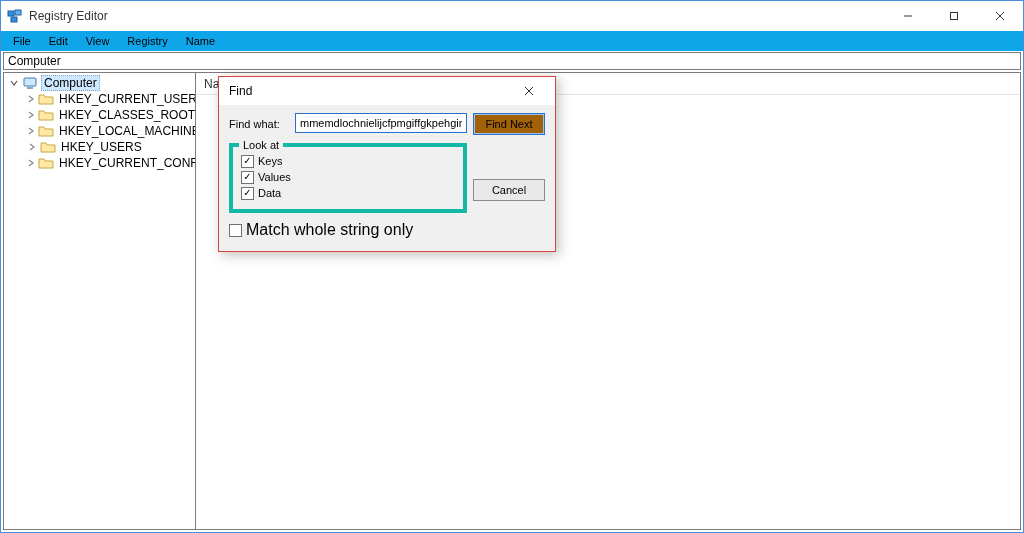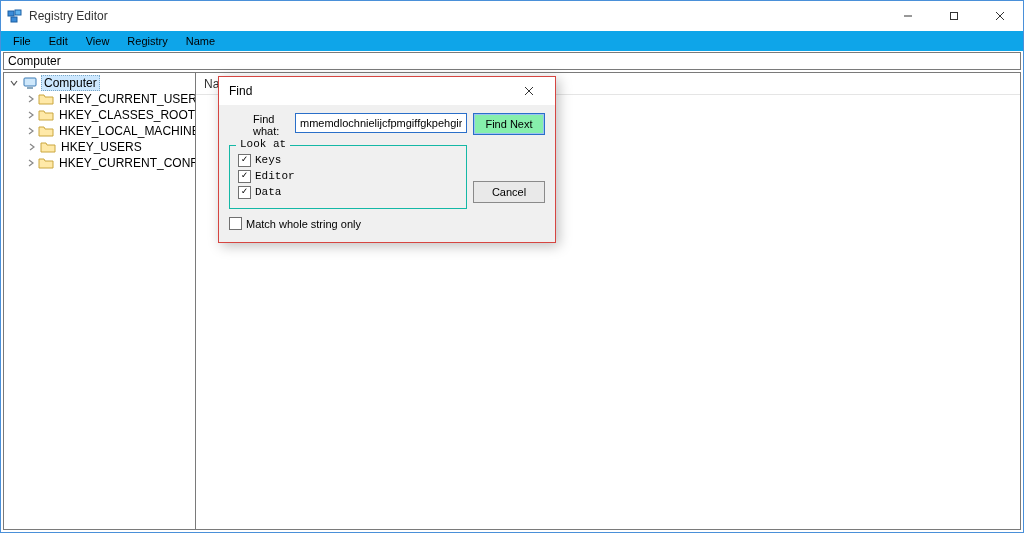--- a/index.html
+++ b/index.html
@@ -145,48 +145,47 @@
   }
   .dialog-body {
     padding: 8px 10px 12px 10px;
     display: grid;
     grid-template-columns: 60px 1fr 72px;
     grid-template-rows: auto auto auto;
     column-gap: 6px;
     row-gap: 8px;
     font-size: 11px;
   }
-  .lbl-findwhat { align-self: center; margin-left: 24px; }
+  .lbl-findwhat { align-self: center; }
   .find-input {
     border: 1px solid #2a6fc9;
     height: 20px;
     padding: 0 4px;
     font-size: 11px;
     font-family: inherit;
     background: #fff;
     outline: none;
   }
   .dlg-btn {
     height: 22px;
     border: 1px solid #8a8a8a;
     background: #e9e9e9;
     font-size: 11px;
     display: flex; align-items: center; justify-content: center;
   }
   .dlg-btn.default {
     border: 1px solid #2a6fc9;
     box-shadow: 0 0 0 1px #9cc3ef inset;
-    background: #86efac;
+    background: #a16207;
   }
   .groupbox {
     grid-column: 1 / span 2;
-    border: 1px solid #14b8a6;
+    border: 4px solid #14b8a6;
     padding: 6px 24px 8px 8px;
     position: relative;
-    font-family: Liberation Mono, monospace;
   }
   .groupbox-title {
     position: absolute;
     top: -8px; left: 6px;
     background: #f0f0f0;
     padding: 0 4px;
     font-size: 11px;
   }
   .chk-row {
     display: flex; align-items: center;
@@ -197,21 +196,21 @@
   .chk {
     width: 13px; height: 13px;
     border: 1px solid #707070;
     background: #fff;
     display: flex; align-items: center; justify-content: center;
     font-size: 10px; line-height: 1;
   }
   .match-row {
     grid-column: 1 / span 2;
     display: flex; align-items: center; gap: 4px;
-    font-size: 11px;
+    font-size: 16px;
   }
   .cancel-cell { grid-column: 3; grid-row: 2; align-self: start; margin-top: 36px; }
 </style>
 </head>
 <body>
 
 <div class="window">
 
   <div class="titlebar">
     <span class="app-icon">
@@ -363,21 +362,21 @@
     <div class="dlg-btn default">Find Next</div>
 
     <div class="groupbox">
       <div class="groupbox-title">Look at</div>
       <div class="chk-row">
         <span class="chk">✓</span>
         <span>Keys</span>
       </div>
       <div class="chk-row">
         <span class="chk">✓</span>
-        <span>Editor</span>
+        <span>Values</span>
       </div>
       <div class="chk-row">
         <span class="chk">✓</span>
         <span>Data</span>
       </div>
     </div>
     <div class="dlg-btn cancel-cell">Cancel</div>
 
     <div class="match-row">
       <span class="chk"></span>

